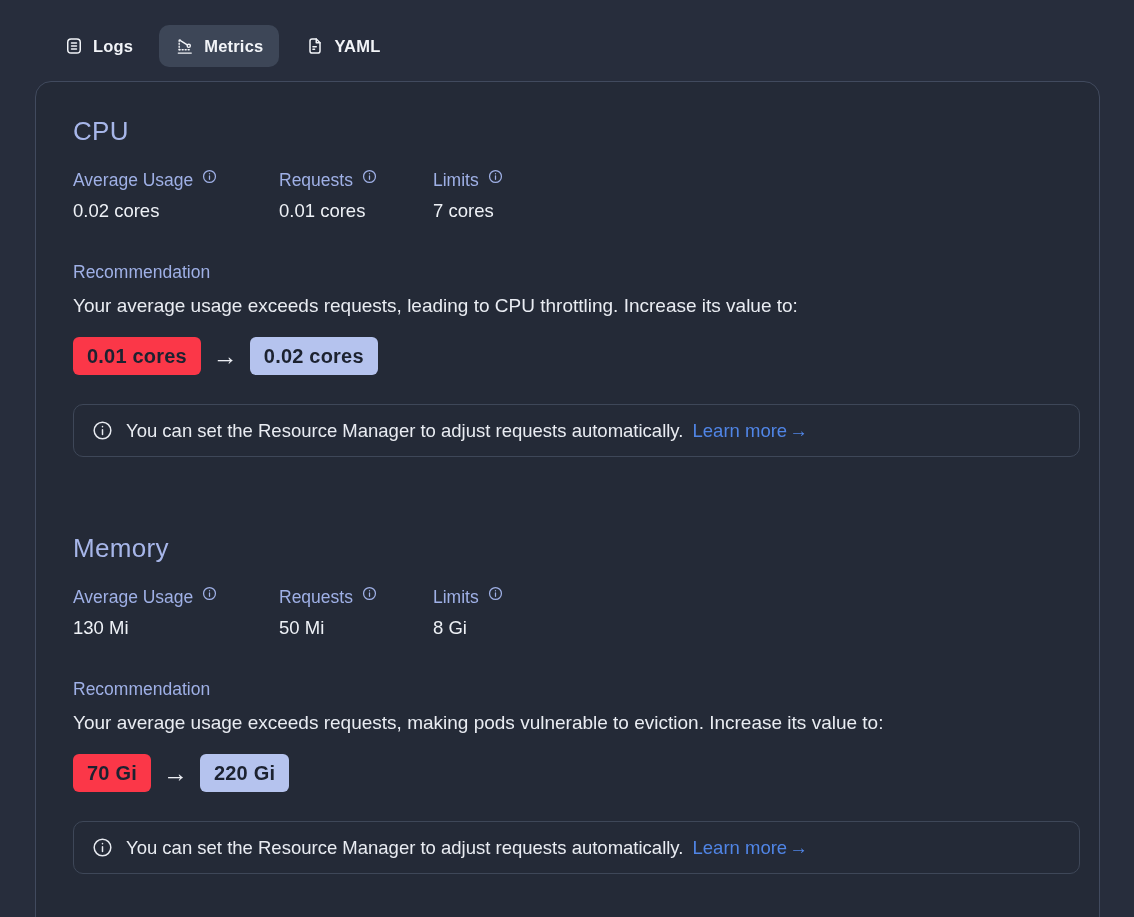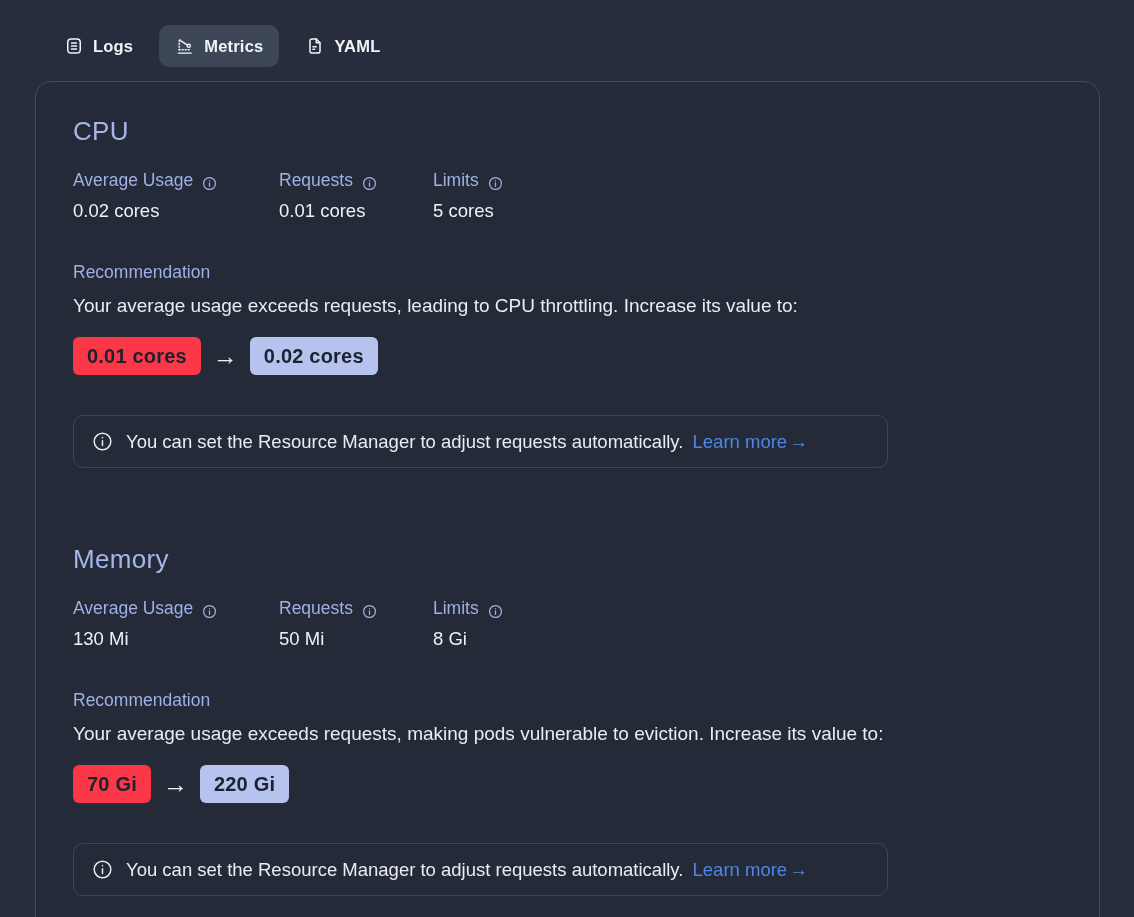--- a/index.html
+++ b/index.html
@@ -73,21 +73,21 @@
   
   .stats{
     display:flex;
     margin-top:22px;
   }
   .stat{width:206px;}
   .stat:nth-child(2){width:154px;}
   .stat:nth-child(3){width:auto;}
   .stat-label{
     display:flex;
-    align-items:flex-end;
+    align-items:flex-start;
     gap:9px;
     font-size:17.5px;
     color:var(--label);
     line-height:22px;
   }
   .stat-value{
     margin-top:8px;
     font-size:18.5px;
     color:var(--value);
     line-height:24px;
@@ -130,22 +130,22 @@
   .badge.suggested{background:var(--suggested_badge_bg);}
   .badge-arrow{
     margin:0 12px;
     font-size:25px;
     font-weight:700;
     color:#edeff4;
     line-height:1;
   }
   
   .info-box{
-    margin-top:40px;
-    width:815px;
+    margin-top:29px;
+    width:1007px;
     border:1px solid var(--info_border);
     border-radius:10px;
     padding:13px 18px;
     display:flex;
     align-items:center;
     gap:13px;
     font-size:18.5px;
     line-height:25px;
     color:var(--text);
   }
@@ -239,21 +239,21 @@
         <div class="stat-label">
           <span>Limits</span>
           <span class="info-dot">
             <svg width="15" height="15" viewBox="0 0 24 24" fill="none" stroke="currentColor" stroke-width="2" stroke-linecap="round">
                 <circle cx="12" cy="12" r="9.5"></circle>
                 <line x1="12" y1="11" x2="12" y2="16.5"></line>
                 <line x1="12" y1="7.5" x2="12" y2="7.6"></line>
               </svg>
           </span>
         </div>
-        <div class="stat-value">5 cores</div>
+        <div class="stat-value">7 cores</div>
       </div>
     </div>
 
     <div class="rec-label">Recommendation</div>
     <div class="rec-text">Your average usage exceeds requests, leading to CPU throttling. Increase its value to:</div>
 
     <div class="rec-badges">
       <span class="badge current">0.01 cores</span>
       <span class="badge-arrow">→</span>
       <span class="badge suggested">0.02 cores</span>

